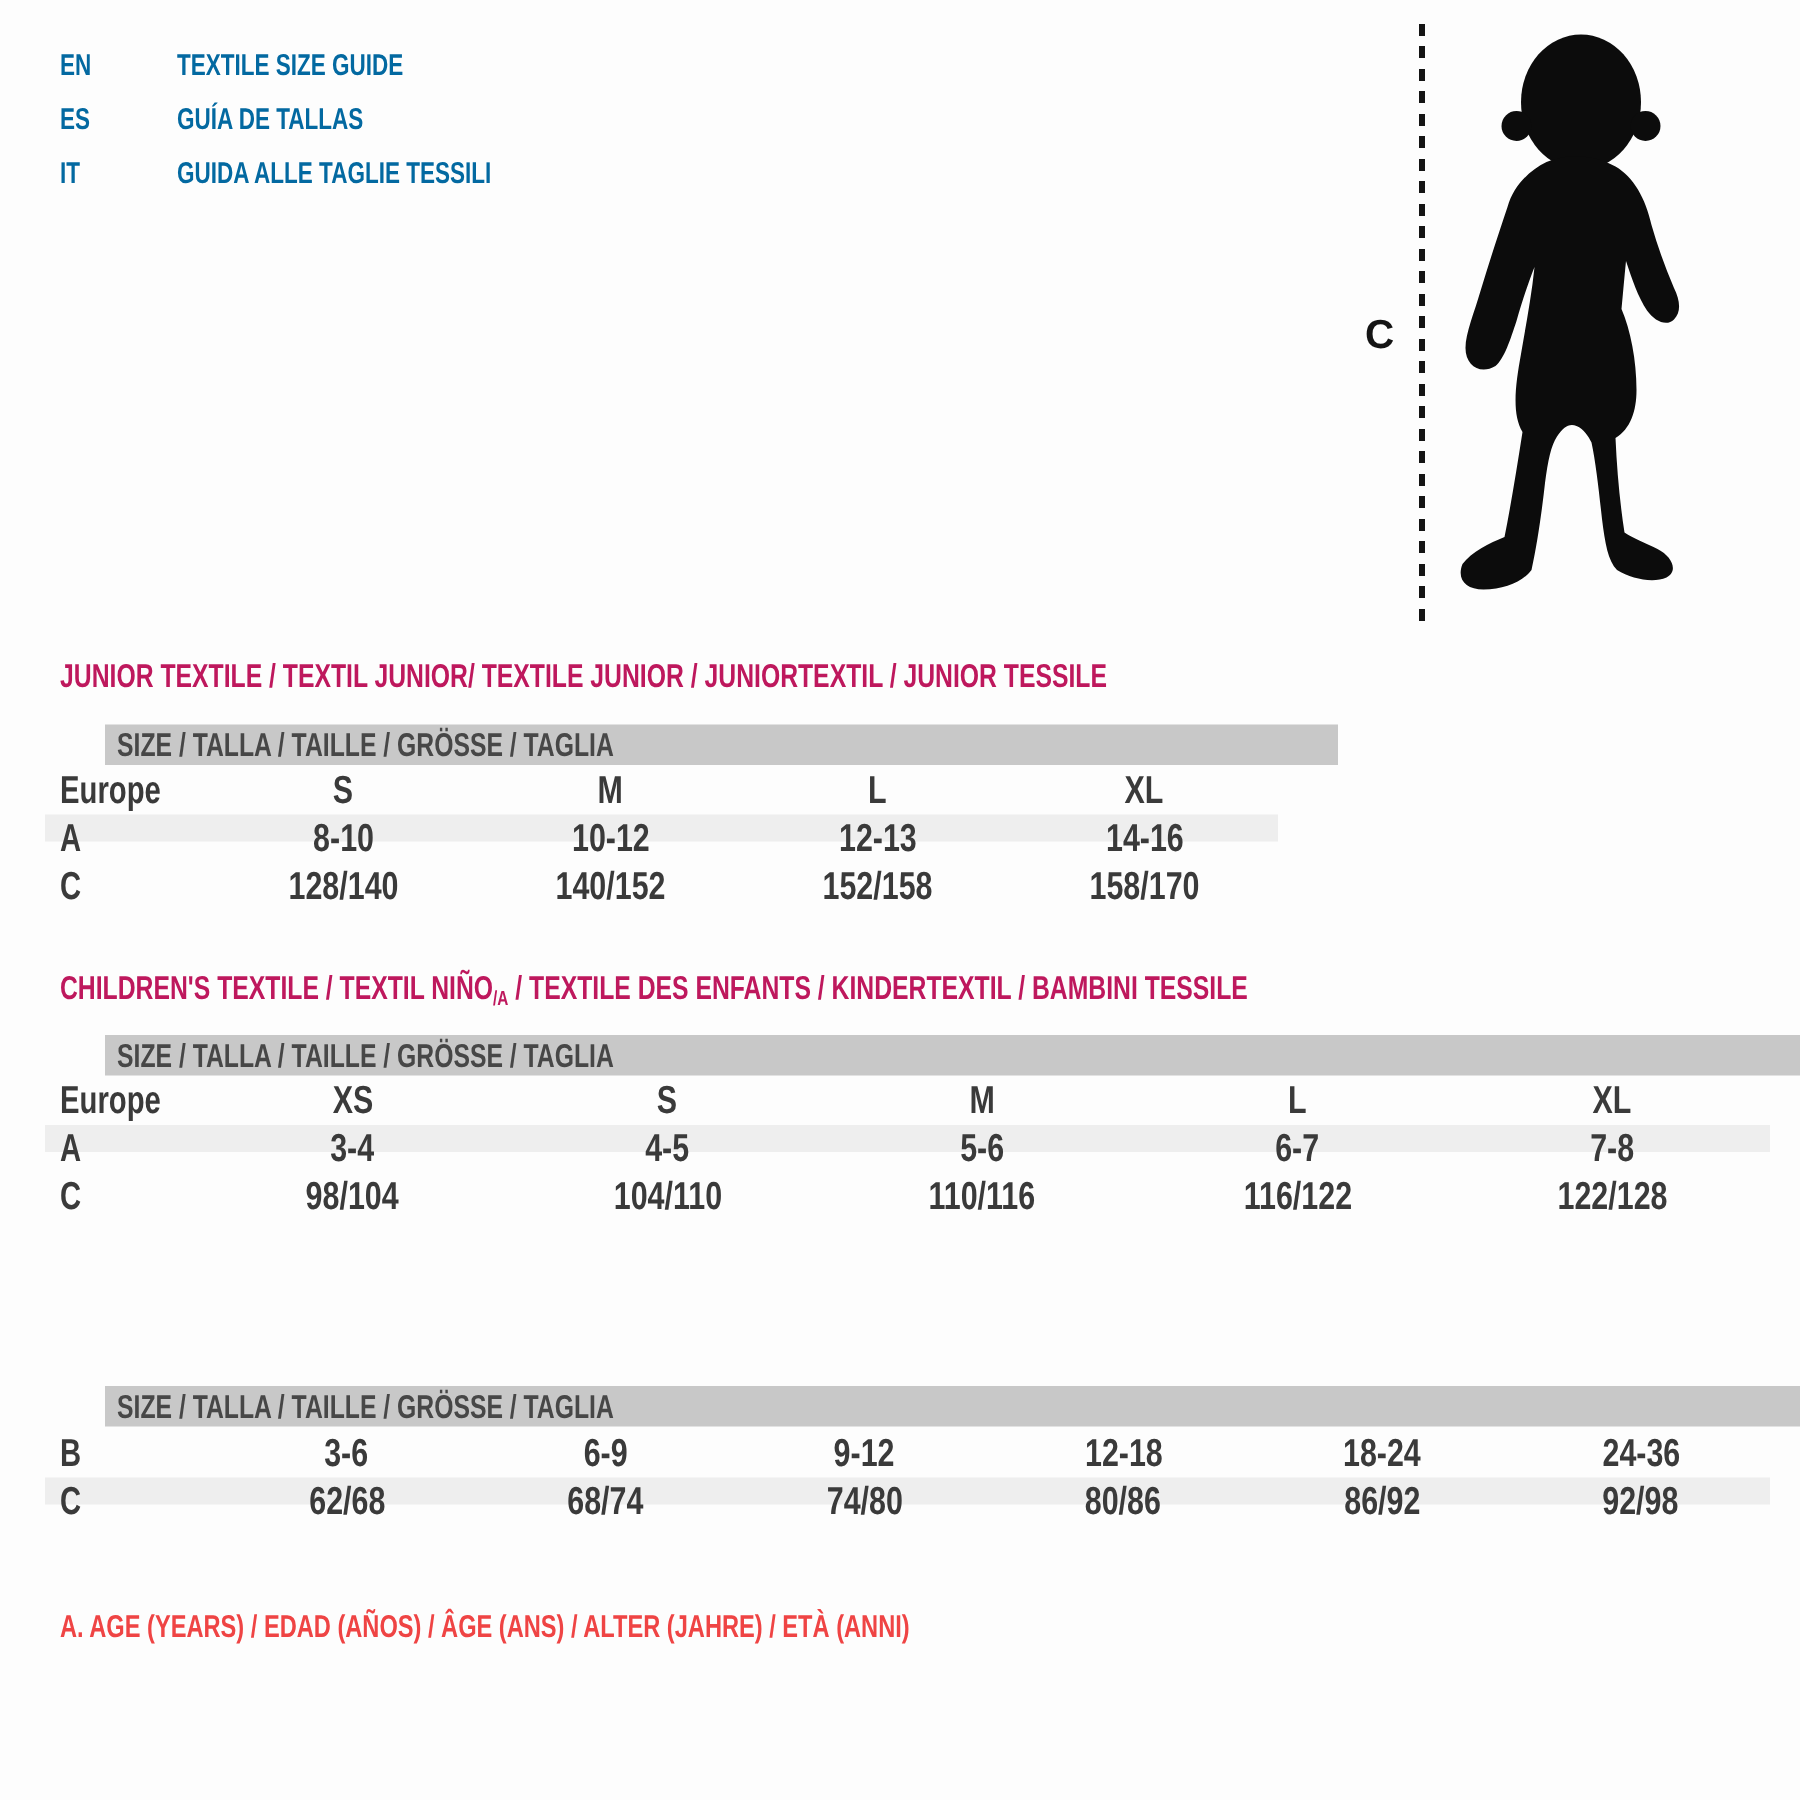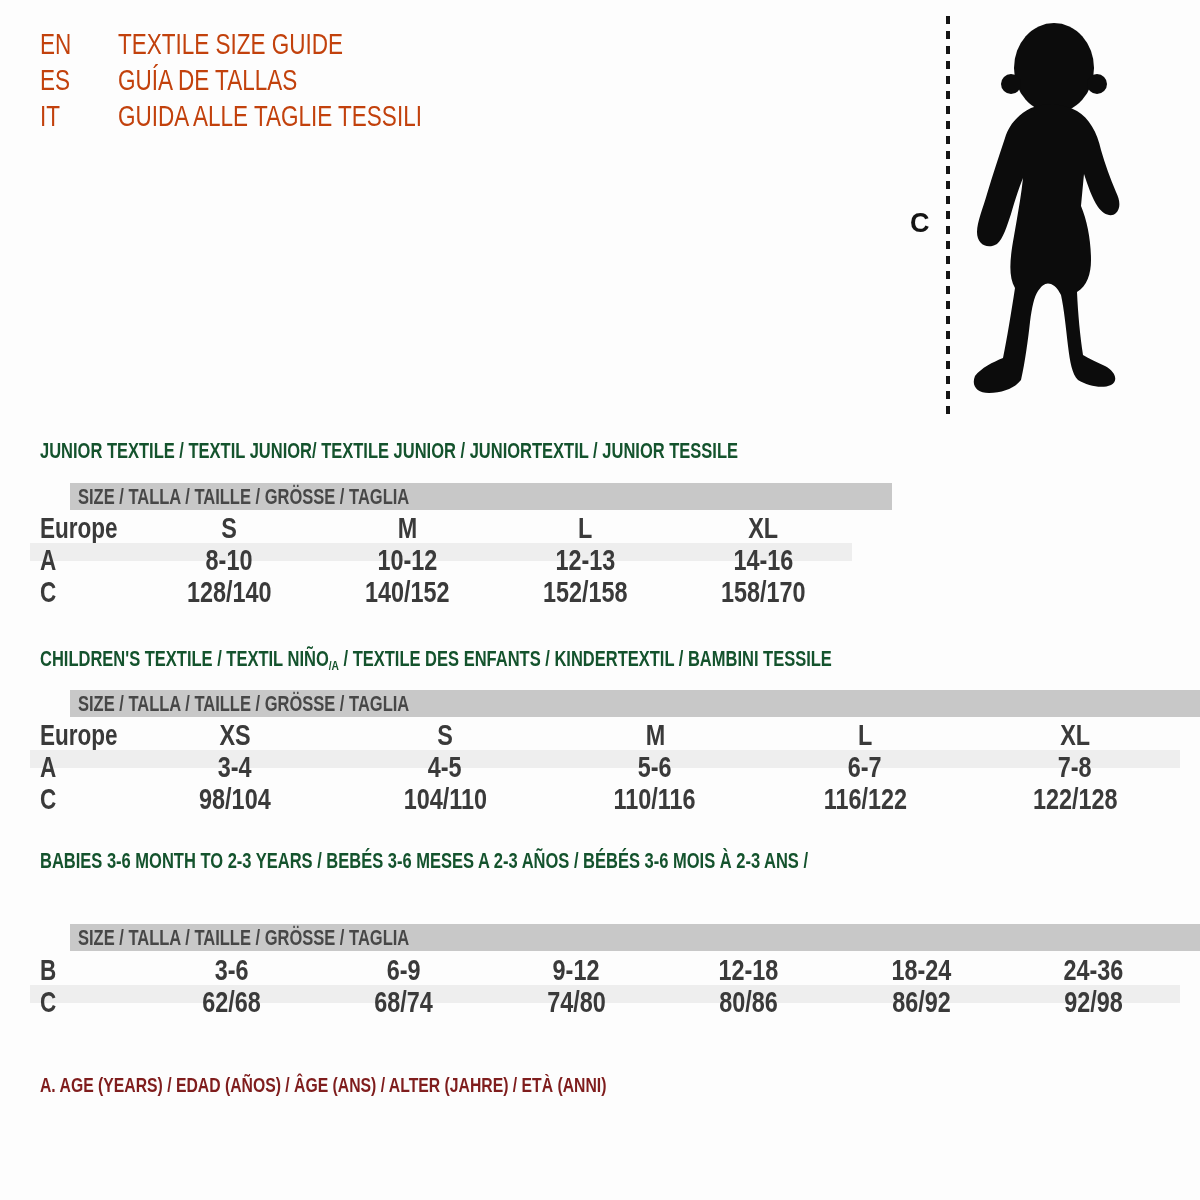--- a/index.html
+++ b/index.html
@@ -10,51 +10,51 @@
     color:#1a1a1a;
     -webkit-font-smoothing:antialiased;
   }
   .abs{position:absolute;}
   
   .cond{display:inline-block;transform:scaleX(0.75);transform-origin:0 50%;white-space:nowrap;}
   .condc{display:inline-block;transform:scaleX(0.78);transform-origin:50% 50%;white-space:nowrap;}
 
   
   .lang-list{left:40px;top:26px;}
-  .lang-row{display:flex;height:36px;line-height:36px;font-weight:normal;font-size:30px;color:#c2410c;}
+  .lang-row{display:flex;height:36px;line-height:36px;font-weight:bold;font-size:20px;color:#0369a1;}
   .lang-code{width:78px;flex:0 0 78px;}
 
   
   .dash-line{left:946px;top:16px;width:4px;height:398px;
     background:repeating-linear-gradient(to bottom,#141414 0px,#141414 8px,transparent 8px,transparent 15px);}
   .measure-label{left:910px;top:208px;font-weight:bold;font-size:27px;color:#141414;}
 
   
-  .sec-title{font-weight:bold;font-size:22px;color:#14532d;line-height:34px;}
+  .sec-title{font-weight:bold;font-size:22px;color:#be185d;line-height:34px;}
   .title-sub{font-size:0.62em;vertical-align:-0.28em;font-weight:bold;}
 
   
   .size-bar{left:30px;height:27px;background:#c8c8c8;line-height:27px;margin-left:40px;}
   .size-bar .cond{font-weight:bold;font-size:22px;color:#474747;margin-left:8px;}
 
   
   .trow{left:30px;height:18px;display:grid;align-items:center;
-    font-weight:bold;font-size:30px;color:#3a3a3a;}
+    font-weight:bold;font-size:26px;color:#3a3a3a;}
   .trow.striped{background:#eeeeee;}
   .rlabel{padding-left:10px;text-align:left;}
   .cellc{text-align:center;}
   .w-junior{width:822px;}
   .w-wide{width:1150px;}
   .cols-junior{grid-template-columns:110px repeat(4,1fr);}
   .cols-children{grid-template-columns:100px repeat(5,1fr);}
   .cols-babies{grid-template-columns:115px repeat(6,1fr);}
 
   
   .legend{left:40px;top:1068px;}
-  .legend-line{font-weight:bold;font-size:21px;line-height:34px;color:#7f1d1d;}
+  .legend-line{font-weight:bold;font-size:21px;line-height:34px;color:#ef4444;}
 
   svg{display:block;}
 </style>
 </head>
 <body>
 
 <div class="abs lang-list">
   <div class="lang-row">
     <span class="lang-code cond">EN</span>
     <span class="cond">TEXTILE SIZE GUIDE</span>
@@ -164,21 +164,20 @@
 <div class="abs trow w-wide cols-children" style="top:782px;">
   <div class="rlabel"><span class="cond">C</span></div>
   <div class="cellc"><span class="condc">98/104</span></div>
   <div class="cellc"><span class="condc">104/110</span></div>
   <div class="cellc"><span class="condc">110/116</span></div>
   <div class="cellc"><span class="condc">116/122</span></div>
   <div class="cellc"><span class="condc">122/128</span></div>
 </div>
 
 <div class="abs sec-title" style="left:40px;top:844px;">
-  <div><span class="cond">BABIES 3-6 MONTH TO 2-3 YEARS / BEBÉS 3-6 MESES A 2-3 AÑOS / BÉBÉS 3-6 MOIS À 2-3 ANS /</span></div>
 </div>
 <div class="abs size-bar w-wide" style="top:924px;">
   <span class="cond">SIZE / TALLA / TAILLE / GRÖSSE / TAGLIA</span>
 </div>
 <div class="abs trow w-wide cols-babies" style="top:953px;">
   <div class="rlabel"><span class="cond">B</span></div>
   <div class="cellc"><span class="condc">3-6</span></div>
   <div class="cellc"><span class="condc">6-9</span></div>
   <div class="cellc"><span class="condc">9-12</span></div>
   <div class="cellc"><span class="condc">12-18</span></div>

